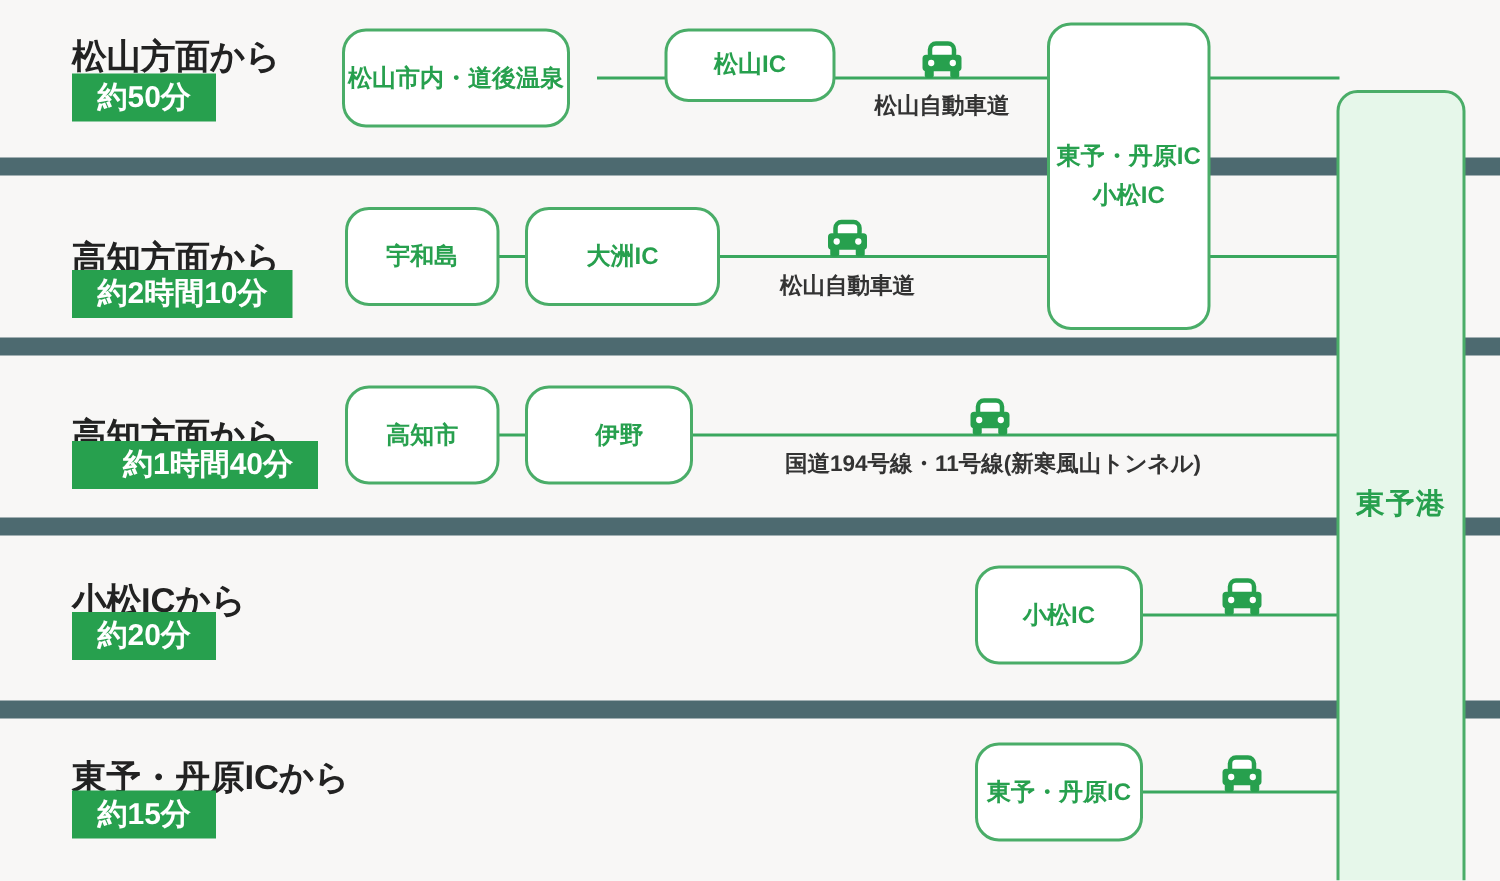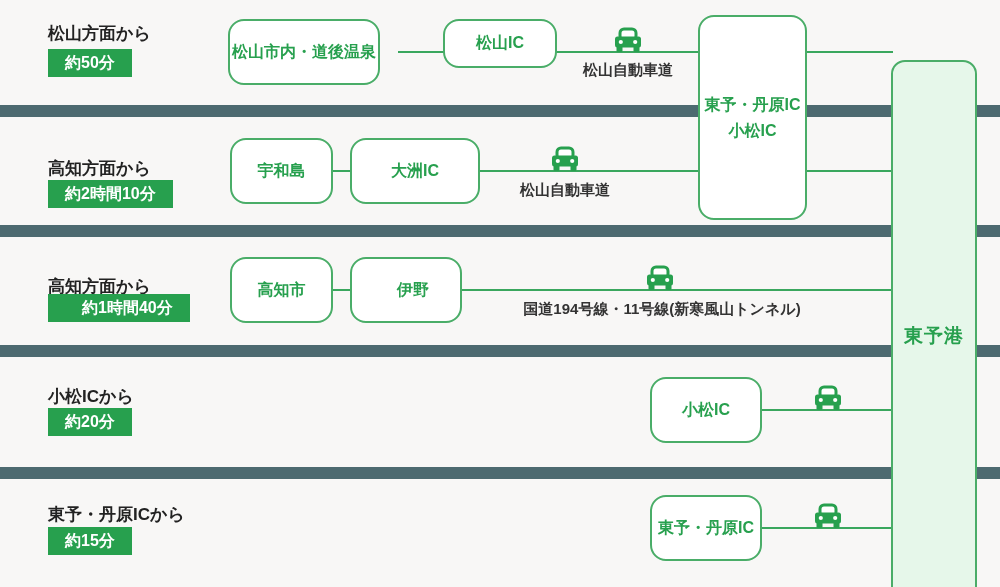--- a/index.html
+++ b/index.html
@@ -32,25 +32,25 @@
     color:var(--green);font-weight:bold;font-size:16px;line-height:26px;white-space:nowrap;
   }
   .port-box{
     position:absolute;box-sizing:border-box;z-index:4;
     background:var(--light-green);border:2px solid var(--border-green);border-radius:14px;
     display:flex;align-items:center;justify-content:center;
     color:var(--green);font-weight:bold;font-size:19px;letter-spacing:1px;white-space:nowrap;
   }
   .origin-label{
     position:absolute;z-index:5;color:var(--ink);
-    font-weight:bold;font-size:17px;white-space:nowrap;
+    font-weight:bold;font-size:23px;white-space:nowrap;
   }
   .duration-badge{
     position:absolute;z-index:5;background:var(--green);color:#ffffff;
-    font-weight:bold;font-size:16px;line-height:1;padding:6px 17px;
+    font-weight:bold;font-size:20px;line-height:1;padding:6px 17px;
     white-space:nowrap;text-align:right;
   }
   .route-label{
     position:absolute;z-index:3;transform:translateX(-50%);
     color:#333333;font-size:15px;font-weight:bold;white-space:nowrap;
   }
   .car{position:absolute;z-index:3;width:30px;height:26px;}
   .car-cabin{fill:#ffffff;stroke:var(--green);stroke-width:3;}
   .car-solid{fill:var(--green);}
   .car-dot{fill:#ffffff;}

